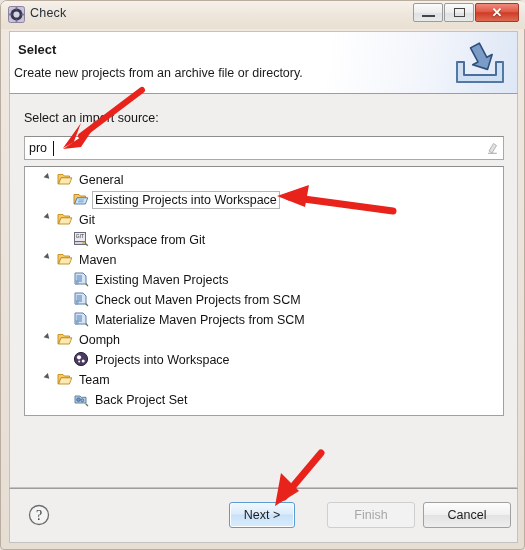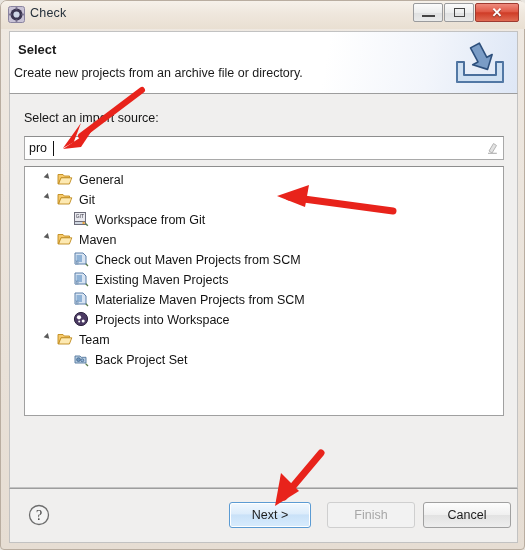--- a/index.html
+++ b/index.html
@@ -203,21 +203,21 @@
     color: #1d1d1d;
     background: linear-gradient(180deg,#fcfcfc 0%, #f3f3f3 48%, #e9e9e9 50%, #ebebeb 100%);
   }
   .dbtn.disabled { color: #a7a7a7; border-color: #cfcfcf; background: #f2f2f2; }
   .dbtn.default {
     border: 1px solid #5b9bd3;
     background: linear-gradient(180deg,#f1f8fe 0%, #dcecfb 45%, #c9e1f8 50%, #d8ecfd 100%);
     box-shadow: inset 0 0 0 1px #ffffff;
   }
   #btn-back   { left: 129px; width: 84px; }
-  #btn-next   { left: 219px; width: 82px; }
+  #btn-next   { left: 219px; width: 66px; }
   #btn-finish { left: 317px; width: 88px; }
   #btn-cancel { left: 413px; width: 88px;
     background: linear-gradient(180deg,#fdfdfd 0%, #f0f0f0 48%, #e2e2e2 50%, #eeeeee 100%);
     border-color: #a0a0a0; }
 
   
   #arrows { position: absolute; left: 0; top: 0; width: 525px; height: 550px; pointer-events: none; }
 </style>
 </head>
 <body>
@@ -272,20 +272,28 @@
 
     <div id="tree">
         <div class="row cat">
           <span class="twisty"></span>
           <svg viewBox="0 0 16 16" class="ic">
             <path d="M1 13 L1 3.5 L6 3.5 L7.3 5 L12.5 5 L12.5 6.8 L4 6.8 L1.6 13 Z" fill="#f6c96b" stroke="#c08b1d" stroke-width=".9"></path>
             <path d="M4 6.8 L14.8 6.8 L12.4 13 L1.6 13 Z" fill="#fde9b2" stroke="#c08b1d" stroke-width=".9"></path>
           </svg>
           <span class="lbl">General</span>
         </div>
+        <div class="row leaf selected">
+          <svg viewBox="0 0 16 16" class="ic">
+            <path d="M1 13 L1 3.5 L6 3.5 L7.3 5 L12.5 5 L12.5 6.8 L4 6.8 L1.6 13 Z" fill="#f6c96b" stroke="#b9851c" stroke-width=".9"></path>
+            <path d="M4 6.8 L14.8 6.8 L12.4 13 L1.6 13 Z" fill="#cfe4f7" stroke="#4d7ba8" stroke-width=".9"></path>
+            <path d="M5.5 9 L11 9 M5 10.8 L10.5 10.8" stroke="#6d9cc6" stroke-width=".9"></path>
+          </svg>
+          <span class="lbl">Existing Projects into Workspace</span>
+        </div>
         <div class="row cat">
           <span class="twisty"></span>
           <svg viewBox="0 0 16 16" class="ic">
             <path d="M1 13 L1 3.5 L6 3.5 L7.3 5 L12.5 5 L12.5 6.8 L4 6.8 L1.6 13 Z" fill="#f6c96b" stroke="#c08b1d" stroke-width=".9"></path>
             <path d="M4 6.8 L14.8 6.8 L12.4 13 L1.6 13 Z" fill="#fde9b2" stroke="#c08b1d" stroke-width=".9"></path>
           </svg>
           <span class="lbl">Git</span>
         </div>
         <div class="row leaf">
           <svg viewBox="0 0 16 16" class="ic">
@@ -306,41 +314,49 @@
           <span class="lbl">Maven</span>
         </div>
         <div class="row leaf">
           <svg viewBox="0 0 16 16" class="ic">
             <path d="M2 2 L10 2 L13 5 L13 13 L2 13 Z" fill="#d8e4f2" stroke="#5b7ea8" stroke-width="1"></path>
             <path d="M3.5 4 L9 4 L9 11 L3.5 11 Z" fill="#8fb2d6"></path>
             <rect x="2.2" y="9.8" width="3.4" height="3.4" fill="#3f6b9c"></rect>
             <text x="3.9" y="12.6" text-anchor="middle" font-size="4" fill="#fff" font-family="Liberation Sans, sans-serif">M</text>
             <path d="M12.8 12.8 L15 15" stroke="#5a7a4a" stroke-width="1.3"></path>
           </svg>
-          <span class="lbl">Check out Maven Projects from SCM</span>
+          <span class="lbl">Existing Maven Projects</span>
         </div>
         <div class="row leaf">
           <svg viewBox="0 0 16 16" class="ic">
             <path d="M2 2 L10 2 L13 5 L13 13 L2 13 Z" fill="#d8e4f2" stroke="#5b7ea8" stroke-width="1"></path>
             <path d="M3.5 4 L9 4 L9 11 L3.5 11 Z" fill="#8fb2d6"></path>
             <rect x="2.2" y="9.8" width="3.4" height="3.4" fill="#3f6b9c"></rect>
             <text x="3.9" y="12.6" text-anchor="middle" font-size="4" fill="#fff" font-family="Liberation Sans, sans-serif">M</text>
             <path d="M12.8 12.8 L15 15" stroke="#5a7a4a" stroke-width="1.3"></path>
           </svg>
-          <span class="lbl">Existing Maven Projects</span>
+          <span class="lbl">Check out Maven Projects from SCM</span>
         </div>
         <div class="row leaf">
           <svg viewBox="0 0 16 16" class="ic">
             <path d="M2 2 L10 2 L13 5 L13 13 L2 13 Z" fill="#d8e4f2" stroke="#5b7ea8" stroke-width="1"></path>
             <path d="M3.5 4 L9 4 L9 11 L3.5 11 Z" fill="#8fb2d6"></path>
             <rect x="2.2" y="9.8" width="3.4" height="3.4" fill="#3f6b9c"></rect>
             <text x="3.9" y="12.6" text-anchor="middle" font-size="4" fill="#fff" font-family="Liberation Sans, sans-serif">M</text>
             <path d="M12.8 12.8 L15 15" stroke="#5a7a4a" stroke-width="1.3"></path>
           </svg>
           <span class="lbl">Materialize Maven Projects from SCM</span>
+        </div>
+        <div class="row cat">
+          <span class="twisty"></span>
+          <svg viewBox="0 0 16 16" class="ic">
+            <path d="M1 13 L1 3.5 L6 3.5 L7.3 5 L12.5 5 L12.5 6.8 L4 6.8 L1.6 13 Z" fill="#f6c96b" stroke="#c08b1d" stroke-width=".9"></path>
+            <path d="M4 6.8 L14.8 6.8 L12.4 13 L1.6 13 Z" fill="#fde9b2" stroke="#c08b1d" stroke-width=".9"></path>
+          </svg>
+          <span class="lbl">Oomph</span>
         </div>
         <div class="row leaf">
           <svg viewBox="0 0 16 16" class="ic">
             <circle cx="8" cy="8" r="6.6" fill="#4b3a63" stroke="#2e2440" stroke-width="1"></circle>
             <circle cx="6" cy="6.3" r="2.1" fill="#fff"></circle>
             <circle cx="10.2" cy="9.9" r="1.5" fill="#fff"></circle>
             <circle cx="6.2" cy="10.4" r="1" fill="#fff"></circle>
           </svg>
           <span class="lbl">Projects into Workspace</span>
         </div>

